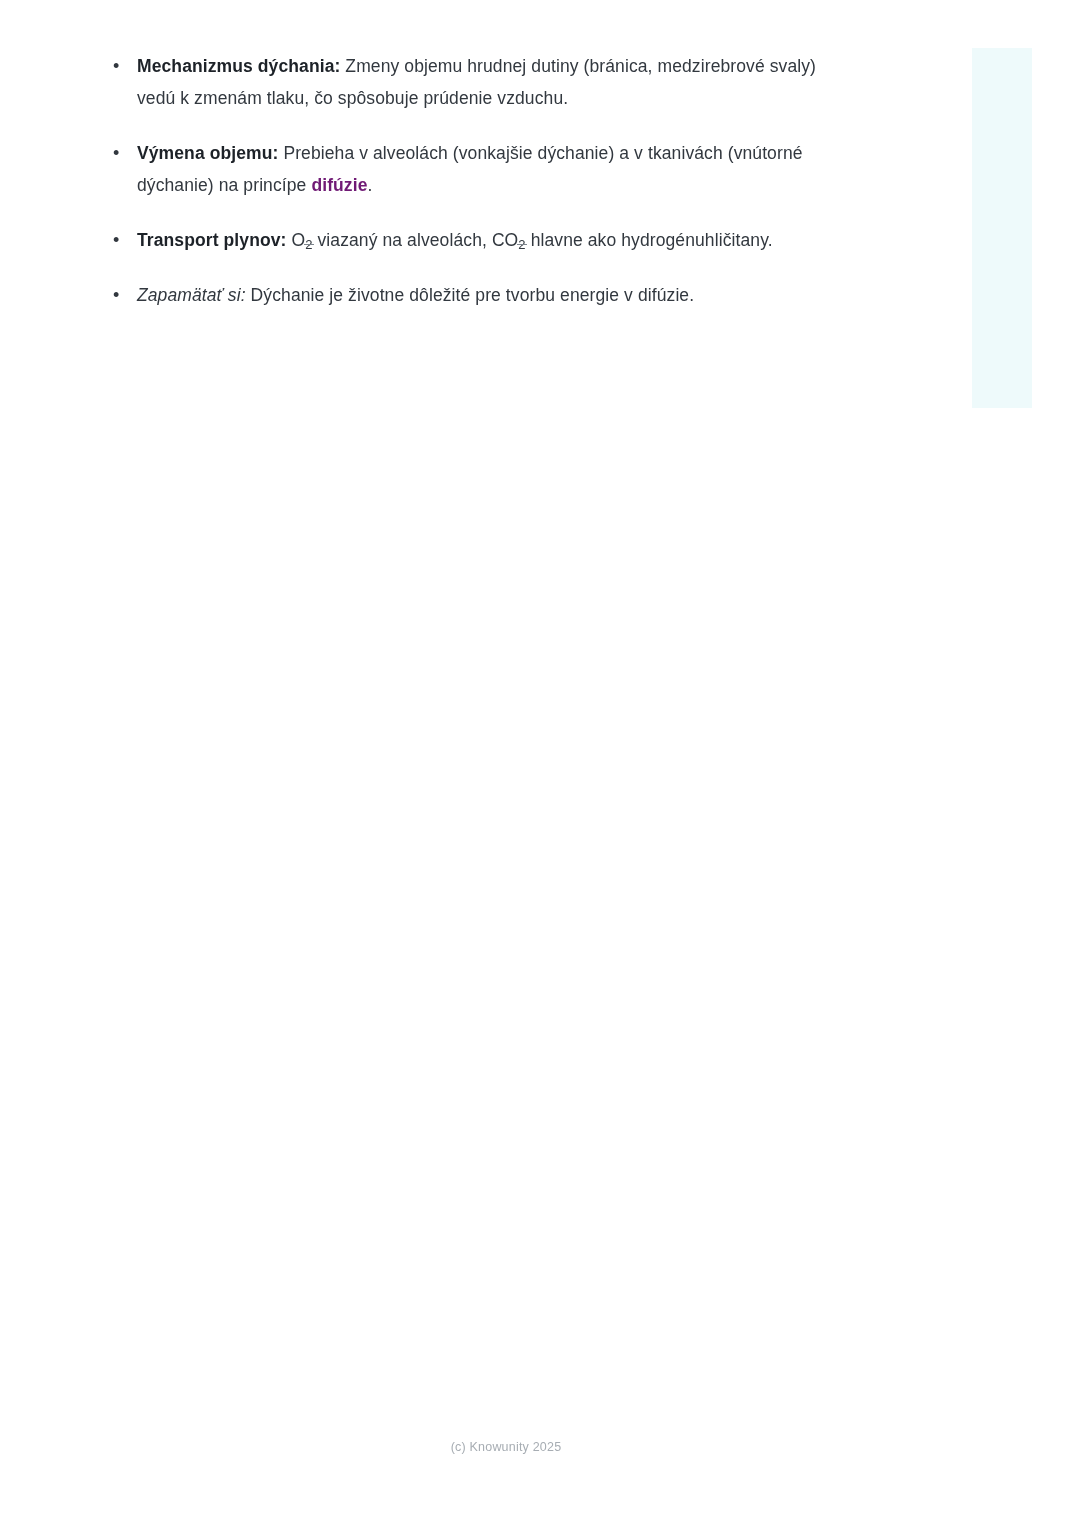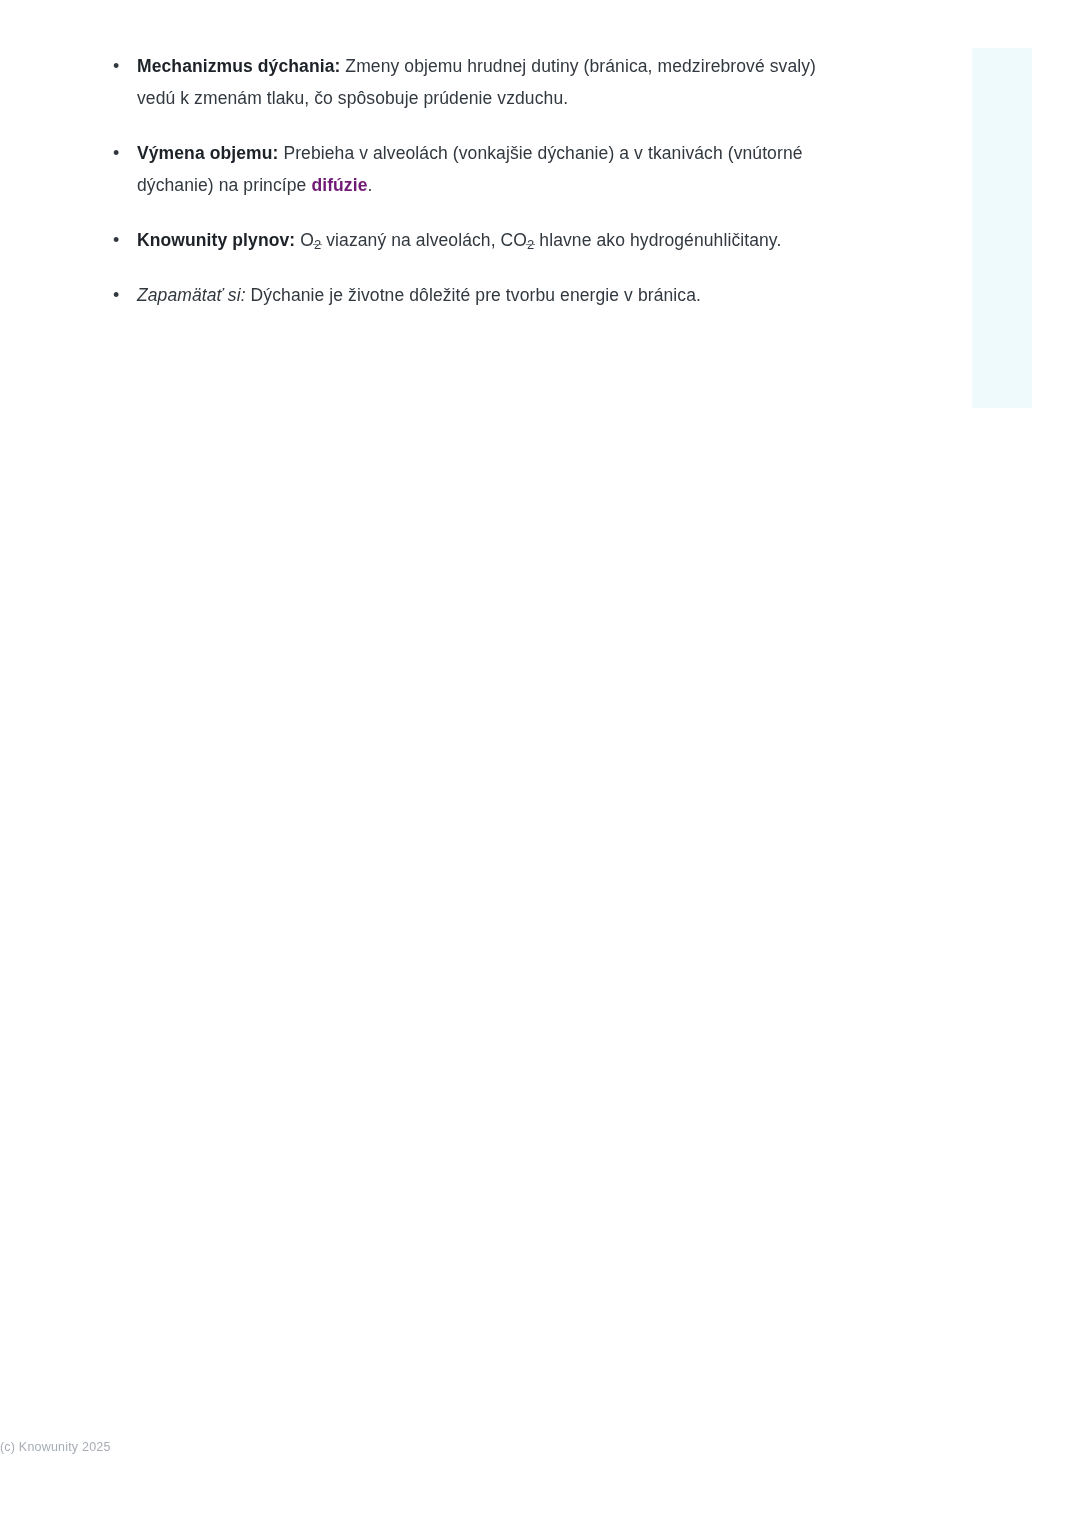--- a/index.html
+++ b/index.html
@@ -93,21 +93,21 @@
     right: -1px;
     top: 46%;
     border-top: 1.4px solid #7d858d;
   }
 
   .footer {
     position: absolute;
     left: 0;
     top: 1440px;
     width: 1012px;
-    text-align: left;
+    text-align: center;
     font-size: 12.5px;
     color: #a7adb3;
     letter-spacing: 0.2px;
   }
 </style>
 </head>
 <body>
 
 <div class="side-panel-edge"></div>
 <div class="side-panel"></div>
@@ -117,23 +117,23 @@
 
     <li>
       <span class="lead">Mechanizmus dýchania:</span><span> Zmeny objemu hrudnej dutiny (bránica, medzirebrové svaly) vedú k zmenám tlaku, čo spôsobuje prúdenie vzduchu.</span>
     </li>
 
     <li>
       <span class="lead">Výmena objemu:</span><span> Prebieha v alveolách (vonkajšie dýchanie) a v tkanivách (vnútorné dýchanie) na princípe </span><span class="strong-inline">difúzie</span><span>.</span>
     </li>
 
     <li>
-      <span class="lead">Knowunity plynov:</span><span> O</span><span class="sub struck">2</span><span> viazaný na alveolách, CO</span><span class="sub struck">2</span><span> hlavne ako hydrogénuhličitany.</span>
+      <span class="lead">Transport plynov:</span><span> O</span><span class="sub struck">2</span><span> viazaný na alveolách, CO</span><span class="sub struck">2</span><span> hlavne ako hydrogénuhličitany.</span>
     </li>
 
     <li>
-      <span class="lead-italic">Zapamätať si:</span><span> Dýchanie je životne dôležité pre tvorbu energie v bránica.</span>
+      <span class="lead-italic">Zapamätať si:</span><span> Dýchanie je životne dôležité pre tvorbu energie v difúzie.</span>
     </li>
 
   </ul>
 </div>
 
 <div class="footer">(c) Knowunity 2025</div>
 
 </body></html>

